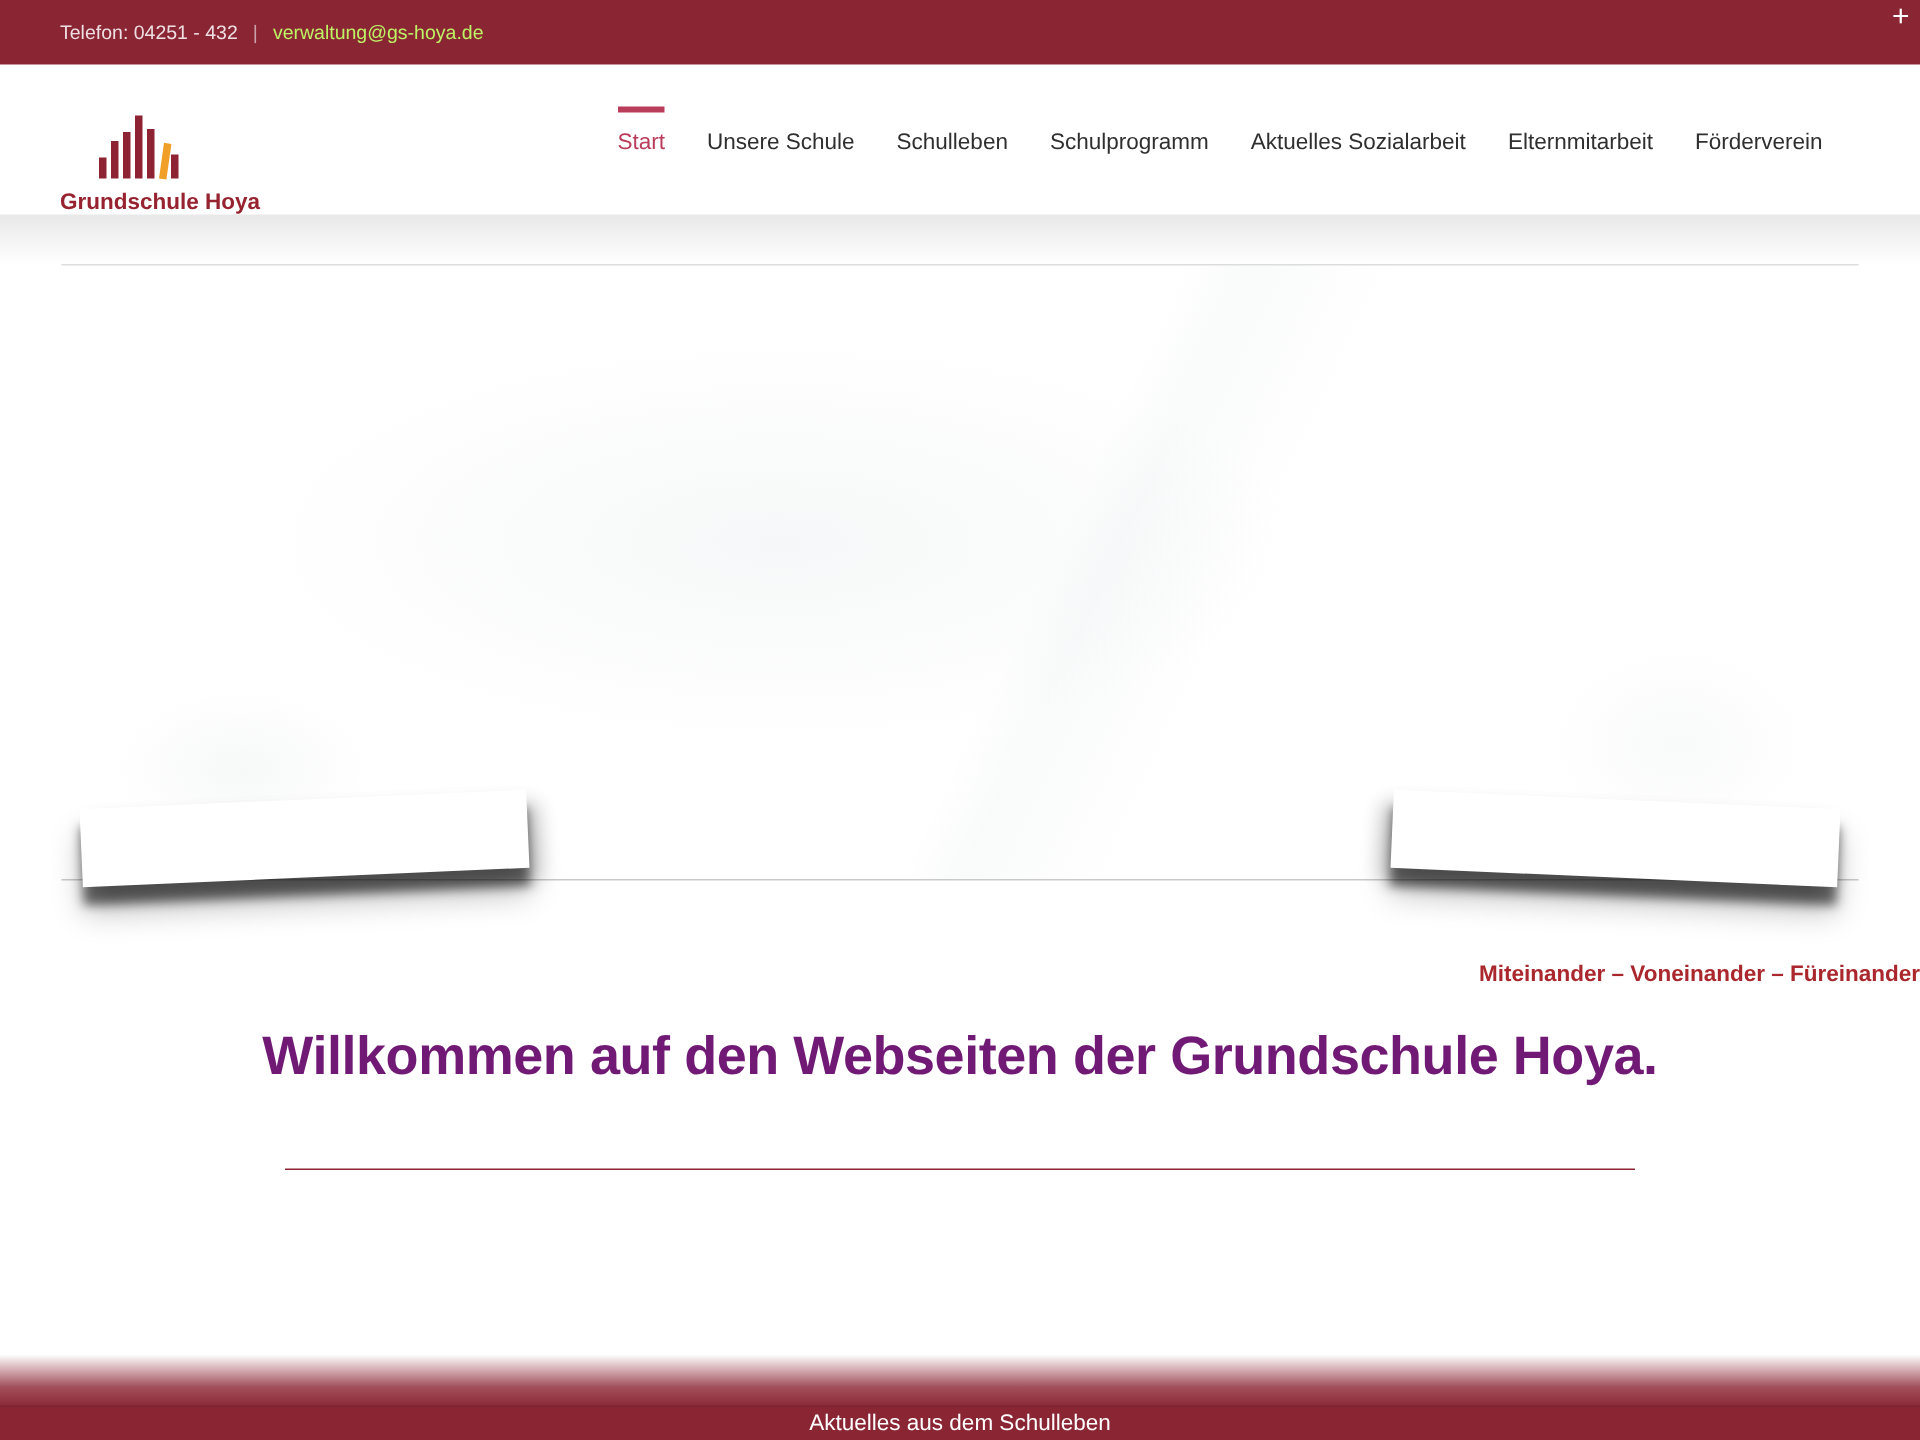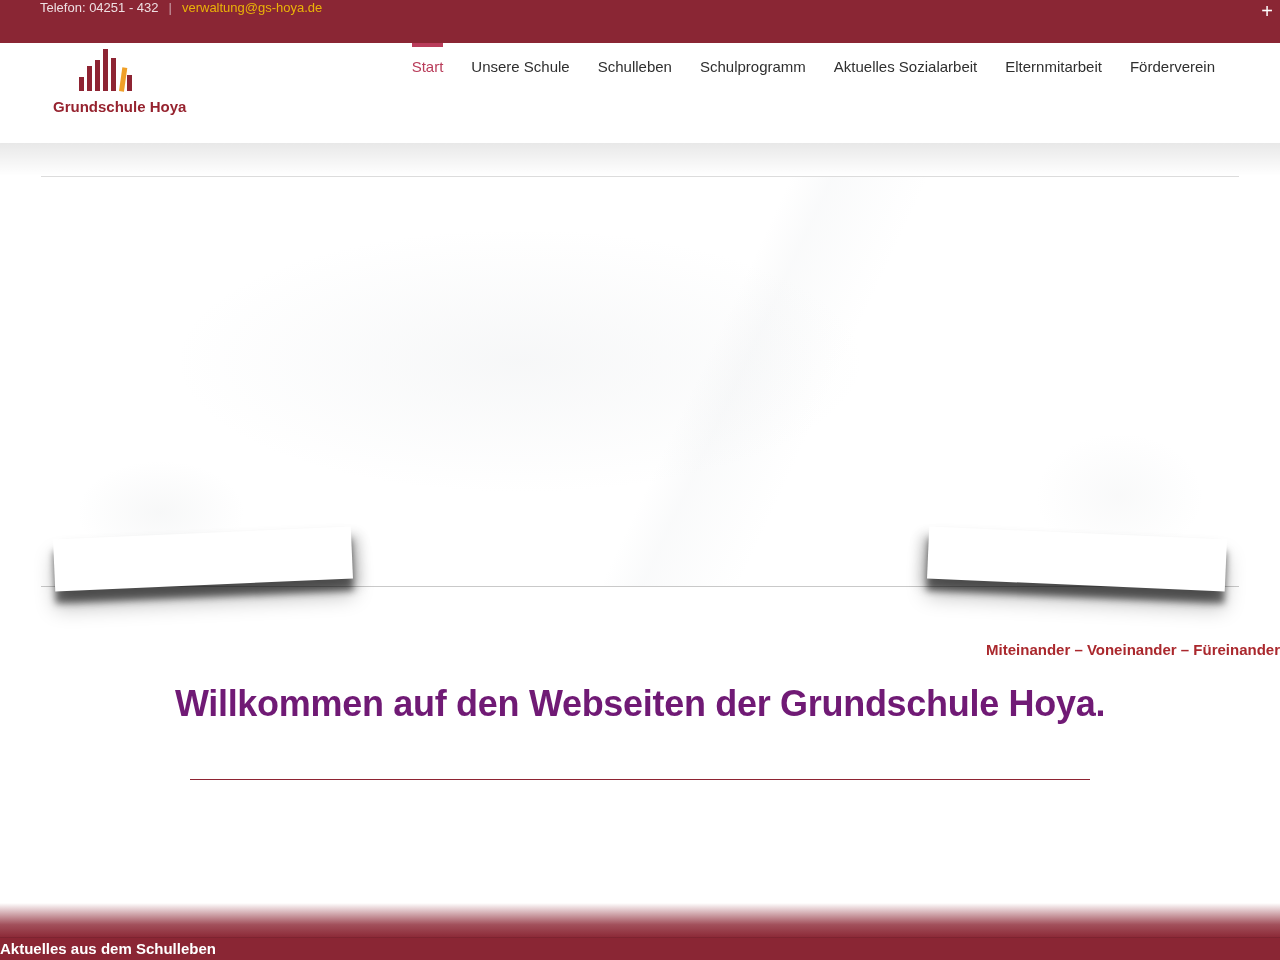--- a/index.html
+++ b/index.html
@@ -1,44 +1,44 @@
 <!DOCTYPE html>
 <html><head>
 <meta charset="utf-8">
 <style>
   * { margin:0; padding:0; box-sizing:border-box; }
   html,body { width:1280px; height:960px; overflow:hidden; background:#ffffff;
               font-family:"Liberation Sans", sans-serif; position:relative; }
 
   
   .topbar { height:43px; background:#8a2634; position:relative;
-            display:flex; align-items:flex-start; }
+            display:flex; align-items:center; }
   .topbar-inner { width:1200px; margin:0 auto; display:flex; align-items:center;
                   color:#eedfe2; font-size:13px; }
   .topbar-sep { margin:0 10px; color:#caa3aa; }
-  .topbar-email { color:#eab308; text-decoration:none; cursor:pointer; }
+  .topbar-email { color:#bef264; text-decoration:none; cursor:pointer; }
   .topbar-toggle { position:absolute; top:0; right:7px; color:#ffffff;
                    font-size:20px; line-height:22px; cursor:pointer; }
 
   
   .header { height:100px; background:#ffffff; }
   .header-inner { width:1200px; margin:0 auto; height:100%;
                   display:flex; justify-content:space-between; }
-  .logo { padding-top:4px; cursor:pointer;margin-left:13px; }
+  .logo { padding-top:32px; cursor:pointer; }
   .logo-bars { display:flex; align-items:flex-end; gap:3px; height:44px; margin-left:26px; }
   .lbar { width:5px; background:#8e2433; }
   .lbar.b1{height:14px} .lbar.b2{height:25px} .lbar.b3{height:31px}
   .lbar.b4{height:42px} .lbar.b5{height:33px}
   .lbar.b6{height:24px; background:#f0a028; transform:rotate(8deg); transform-origin:bottom left;}
   .lbar.b7{height:16px}
   .logo-title { margin-top:7px; font-size:15px; font-weight:bold; color:#96232f; white-space:nowrap; }
 
   .nav { display:flex; gap:28px; align-items:flex-start; padding-right:25px; }
   .nav a { display:block; font-size:15px; color:#2f2f2f; text-decoration:none;
-           border-top:4px solid transparent; padding-top:11px; cursor:pointer; }
+           border-top:4px solid transparent; padding-top:11px; cursor:pointer;margin-top:28px; }
   .nav a.active { color:#b93c5a; border-top-color:#b93c5a; }
 
   .header-shadow { height:33px; width:100%;
     background:linear-gradient(to bottom, rgba(0,0,0,0.09), rgba(0,0,0,0)); }
 
   
   .hero { width:1198px; margin:0 auto; height:411px; position:relative;
           border-top:1px solid #dcdcdc; border-bottom:1px solid #c9c9c9;
           background:
             radial-gradient(closest-side at 40% 45%, rgba(185,192,198,0.12), rgba(185,192,198,0) 72%),
@@ -59,22 +59,22 @@
              color:#aa282d; }
   .page-title { margin-top:25px; text-align:center; font-size:36px; font-weight:bold;
                 color:#701a75; letter-spacing:-0.3px; }
   .title-divider { width:900px; height:1px; background:#8e2433; margin:54px auto 0; }
 
   
   .news-band { position:absolute; left:0; right:0; bottom:0; height:57px;
     background:linear-gradient(to bottom, #ffffff 0%, #a2505b 38%, #8a2634 62%, #8a2634 100%); }
   .news-band::before { content:""; position:absolute; left:0; right:0; bottom:22px;
     height:1px; background:rgba(0,0,0,0.10); }
-  .news-title { position:absolute; left:0; right:0; bottom:3px; text-align:left;
-    color:#ffffff; font-size:15px; font-weight:bold; }
+  .news-title { position:absolute; left:0; right:0; bottom:3px; text-align:center;
+    color:#ffffff; font-size:15px; font-weight:normal; }
 </style>
 </head>
 <body>
 
 <div class="topbar">
   <div class="topbar-inner">
     <span>Telefon: 04251 - 432</span>
     <span class="topbar-sep">|</span>
     <a class="topbar-email">verwaltung@gs-hoya.de</a>
   </div>

